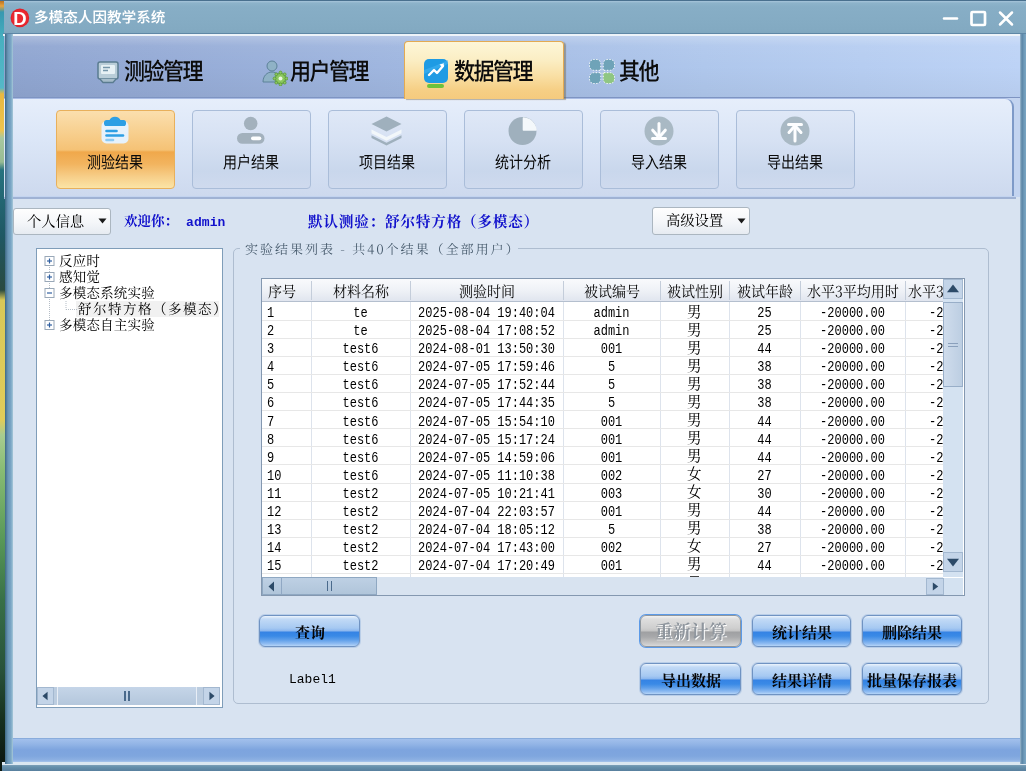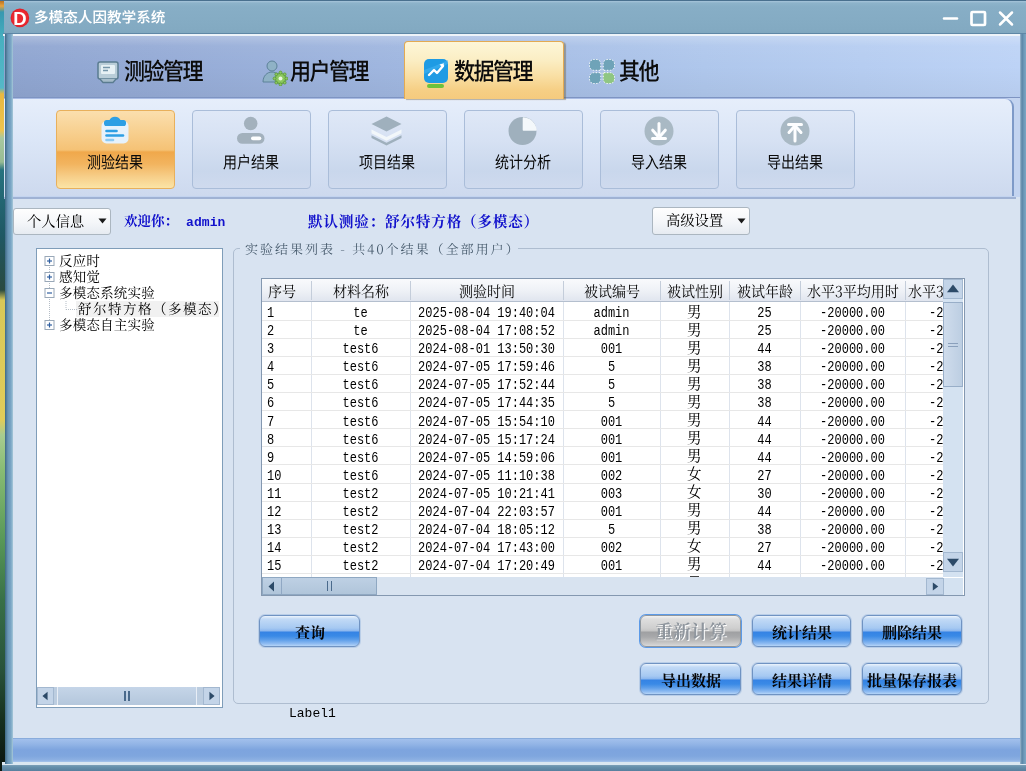--- a/index.html
+++ b/index.html
@@ -587,14 +587,14 @@
       <g transform="translate(0,14.49) scale(0.015000,-0.015750)">
         <path d="M448 344 567 298H775L829 359L932 280Q927 274 918 269Q909 264 893 261V-59Q893 -62 867 -73Q842 -84 798 -84H779V269H556V-64Q556 -70 532 -81Q508 -92 467 -92H448V298ZM815 23V-5H525V23ZM758 834Q757 824 750 817Q742 810 722 806V422H608V847ZM850 515Q850 515 868 501Q886 487 910 466Q935 446 954 428Q951 412 928 412H432L424 440H792ZM875 725Q875 725 885 717Q896 708 913 695Q930 681 949 666Q967 650 982 637Q978 621 955 621H394L386 649H816ZM440 586Q435 577 420 573Q405 569 381 580L411 586Q386 552 347 511Q309 469 262 427Q216 385 167 348Q118 311 74 285L74 296H130Q126 248 111 219Q97 190 77 182L24 313Q24 313 38 316Q53 320 61 326Q93 349 128 390Q164 431 198 479Q232 528 260 577Q287 625 302 662ZM350 782Q346 772 332 767Q317 763 292 771L324 778Q304 748 274 715Q243 681 209 648Q174 615 138 586Q102 557 70 536L69 548H127Q123 500 109 471Q95 442 75 433L21 563Q21 563 35 567Q48 570 55 575Q75 592 97 625Q120 658 141 698Q161 737 178 775Q194 814 202 843ZM27 91Q61 96 124 110Q187 123 265 141Q342 159 421 179L424 169Q375 133 297 85Q220 36 109 -23Q102 -44 82 -51ZM43 307Q75 310 129 315Q184 320 254 329Q323 337 395 346L396 333Q351 311 269 273Q188 234 85 194ZM39 558Q66 558 111 559Q157 561 213 563Q270 565 329 569L329 556Q306 544 269 526Q231 507 183 486Q135 464 81 442ZM1040 302H1776L1844 387Q1844 387 1857 377Q1869 368 1888 353Q1908 339 1929 322Q1950 305 1968 290Q1966 282 1958 278Q1951 274 1940 274H1048ZM1372 302H1514V287Q1444 170 1320 83Q1196 -4 1034 -58L1026 -46Q1104 -4 1170 53Q1236 110 1287 174Q1339 238 1372 302ZM1567 302Q1597 258 1642 219Q1687 180 1742 148Q1796 117 1856 94Q1915 71 1972 58L1970 46Q1938 39 1914 12Q1890 -14 1880 -56Q1805 -22 1743 29Q1682 79 1635 146Q1587 213 1555 296ZM1437 780H1555V-56Q1554 -62 1529 -76Q1504 -89 1458 -89H1437ZM1163 780V829L1285 780H1754V752H1278V397Q1278 392 1263 383Q1249 374 1227 367Q1205 360 1180 360H1163ZM1720 780H1710L1764 837L1874 754Q1870 749 1861 744Q1851 738 1838 735V412Q1838 408 1821 400Q1805 391 1783 384Q1760 378 1740 378H1720ZM1233 618H1767V589H1233ZM1233 451H1767V423H1233ZM2891 793Q2887 785 2878 780Q2869 775 2852 776Q2820 741 2772 694Q2724 647 2677 608H2665Q2676 643 2688 686Q2700 729 2711 772Q2723 815 2730 850ZM2433 843Q2500 824 2537 797Q2574 770 2588 741Q2602 713 2598 689Q2594 665 2578 650Q2561 635 2538 635Q2514 636 2490 657Q2488 688 2477 720Q2467 752 2452 783Q2438 814 2424 838ZM2696 -63Q2696 -68 2671 -80Q2646 -93 2601 -93H2580V625H2696ZM2868 299Q2868 299 2879 290Q2891 281 2908 266Q2926 251 2945 234Q2963 218 2978 203Q2975 187 2951 187H2338L2330 216H2806ZM2826 501Q2826 501 2837 492Q2848 483 2865 469Q2882 454 2900 438Q2919 422 2933 408Q2929 392 2906 392H2384L2376 420H2767ZM2851 703Q2851 703 2862 694Q2873 686 2891 672Q2908 658 2927 642Q2946 626 2961 612Q2957 596 2934 596H2354L2346 625H2791ZM2124 68Q2148 76 2190 91Q2232 107 2285 127Q2339 147 2394 168L2398 158Q2380 138 2350 108Q2319 77 2279 39Q2240 2 2193 -37ZM2239 542 2266 526V79L2166 36L2218 81Q2229 45 2226 18Q2222 -9 2211 -27Q2200 -45 2187 -54L2106 70Q2139 89 2148 99Q2157 109 2157 126V542ZM2158 579 2210 631 2307 551Q2303 545 2291 539Q2280 534 2257 532L2266 541V499H2157V579ZM2101 841Q2171 829 2212 807Q2252 785 2270 759Q2288 733 2288 708Q2287 684 2273 667Q2259 651 2237 648Q2214 645 2188 662Q2181 692 2165 724Q2149 755 2130 784Q2111 813 2092 835ZM2227 579V550H2035L2026 579ZM3417 401V450L3536 401H3824V373H3531V-49Q3531 -55 3517 -64Q3503 -73 3481 -80Q3459 -87 3435 -87H3417ZM3359 732H3799L3858 807Q3858 807 3869 799Q3879 790 3896 777Q3913 763 3932 748Q3950 733 3965 719Q3961 703 3938 703H3367ZM3401 620H3781L3835 691Q3835 691 3853 677Q3870 664 3894 644Q3917 625 3936 607Q3932 591 3909 591H3409ZM3333 500H3813L3872 576Q3872 576 3882 567Q3893 559 3910 545Q3926 532 3945 516Q3963 501 3978 487Q3974 471 3951 471H3341ZM3584 843 3731 830Q3730 820 3723 814Q3716 807 3699 804V488H3584ZM3770 401H3760L3812 461L3926 375Q3921 369 3911 363Q3901 357 3885 354V44Q3885 6 3876 -22Q3866 -49 3837 -66Q3807 -82 3745 -89Q3744 -60 3739 -40Q3735 -20 3726 -7Q3716 6 3701 15Q3685 24 3653 30V44Q3653 44 3666 43Q3678 42 3696 41Q3713 40 3729 40Q3745 39 3752 39Q3763 39 3767 43Q3770 48 3770 57ZM3481 288H3816V260H3481ZM3481 171H3816V142H3481ZM3161 849 3307 834Q3306 824 3298 816Q3290 809 3271 806V-57Q3271 -61 3258 -69Q3245 -77 3224 -83Q3204 -89 3183 -89H3161ZM3091 669 3108 669Q3137 585 3133 522Q3129 459 3108 428Q3093 407 3067 402Q3041 397 3027 417Q3016 434 3022 453Q3028 472 3044 487Q3057 503 3069 532Q3080 561 3087 598Q3094 634 3091 669ZM3282 689Q3337 664 3362 634Q3388 605 3390 579Q3393 552 3381 535Q3369 517 3349 515Q3330 513 3310 533Q3311 571 3299 613Q3286 655 3271 684Z" fill="#050505"></path>
       </g>
     </svg>
 <div style="position:absolute;left:862px;top:663px;width:100px;height:32px;background:linear-gradient(#ecf4fc 0px,#c2daf6 3px,#a6c9f2 12px,#8bb6ee 15px,#3583e4 16px,#3a8ae6 20px,#60a0ea 24px,#93bef2 28px,#c6e0fa 31px);border:1px solid #7093c2;border-radius:6px;box-shadow:0 0 0 1px #b9cee8;box-sizing:border-box;z-index:4;"></div>
 <svg style="position:absolute;left:867.0px;top:671.5px;z-index:5;" width="92" height="20" viewBox="0 0 92 20">
       <g transform="translate(0,14.49) scale(0.015000,-0.015750)">
         <path d="M23 357Q52 364 108 379Q164 394 235 414Q305 435 377 458L380 447Q335 413 263 364Q191 314 93 253Q90 243 83 235Q76 227 67 224ZM291 835Q290 824 281 817Q273 809 254 807V50Q254 10 245 -20Q237 -49 207 -66Q178 -84 117 -90Q116 -61 111 -39Q106 -17 98 -3Q88 11 72 20Q55 30 25 36V51Q25 51 37 50Q49 49 67 48Q85 47 101 46Q117 45 124 45Q135 45 139 50Q143 54 143 62V849ZM305 691Q305 691 321 676Q336 661 356 640Q377 620 392 602Q389 586 366 586H31L23 614H256ZM543 830Q542 818 533 810Q524 802 504 799V768H397V828V845ZM387 32Q409 39 448 53Q487 66 537 85Q586 104 638 123L642 112Q623 94 590 65Q558 36 516 1Q475 -34 429 -70ZM477 793 504 777V41L410 0L455 42Q467 10 463 -16Q460 -41 450 -57Q440 -74 428 -82L352 29Q381 48 389 59Q397 70 397 88V793ZM969 535Q965 529 954 526Q943 523 929 528Q909 511 876 487Q844 463 807 439Q769 414 733 394L725 401Q747 434 772 475Q797 517 818 556Q839 596 851 621ZM569 561Q569 561 583 545Q597 530 617 509Q636 487 649 469Q646 453 623 453H437V482H522ZM802 828Q801 818 793 811Q786 804 767 801V67Q767 53 771 47Q776 42 791 42H829Q841 42 851 42Q861 42 866 43Q872 43 876 45Q881 47 886 54Q891 62 897 82Q903 103 910 129Q917 156 922 181H933L938 47Q958 37 966 28Q973 18 973 5Q973 -16 958 -28Q943 -40 910 -46Q877 -51 820 -51L760 -51Q701 -51 681 -30Q661 -10 661 42V844ZM1270 687H1738V659H1270ZM1270 584H1738V555H1270ZM1679 786H1669L1722 846L1837 760Q1833 754 1823 748Q1812 742 1797 739V550Q1797 547 1780 541Q1763 535 1741 529Q1718 524 1699 524H1679ZM1201 786V835L1324 786H1738V758H1317V542Q1317 537 1302 529Q1287 520 1264 513Q1241 507 1218 507H1201ZM1245 290H1757V261H1245ZM1245 183H1757V154H1245ZM1689 396H1678L1733 457L1851 368Q1847 362 1835 355Q1824 349 1808 345V153Q1807 150 1790 144Q1773 137 1750 132Q1727 127 1708 127H1689ZM1189 396V445L1314 396H1748V367H1307V137Q1307 132 1291 123Q1276 115 1253 108Q1230 101 1205 101H1189ZM1049 489H1786L1845 565Q1845 565 1856 556Q1867 548 1884 534Q1901 521 1919 506Q1938 490 1953 477Q1949 461 1926 461H1058ZM1041 -39H1787L1850 43Q1850 43 1862 34Q1873 25 1892 11Q1910 -3 1929 -20Q1949 -37 1966 -51Q1962 -67 1937 -67H1049ZM1118 76H1724L1784 153Q1784 153 1795 144Q1806 136 1823 122Q1841 108 1859 93Q1878 77 1893 63Q1889 47 1866 47H1126ZM1439 396H1553V-47H1439ZM2685 -57Q2685 -60 2673 -68Q2661 -77 2640 -83Q2619 -90 2589 -90H2568V505H2685ZM2751 780 2806 841 2923 753Q2918 746 2907 740Q2896 734 2879 731V476Q2879 473 2863 466Q2846 459 2823 454Q2800 449 2781 449H2762V780ZM2494 460Q2494 455 2479 446Q2464 437 2442 430Q2419 423 2394 423H2377V780V829L2499 780H2822V752H2494ZM2374 799Q2371 790 2361 784Q2351 778 2334 779Q2298 680 2251 596Q2204 512 2148 445Q2092 377 2026 325L2014 333Q2054 396 2092 479Q2129 563 2161 658Q2192 754 2211 850ZM2288 560Q2285 553 2278 548Q2271 544 2256 541V-55Q2256 -59 2242 -68Q2228 -76 2207 -82Q2186 -89 2163 -89H2142V537L2187 597ZM2814 521V492H2442V521ZM2684 346Q2714 288 2762 239Q2810 189 2868 152Q2925 115 2981 93L2979 82Q2946 74 2923 48Q2899 22 2887 -21Q2836 19 2795 72Q2755 126 2724 193Q2694 261 2673 340ZM2659 332Q2611 215 2515 124Q2418 32 2287 -30L2278 -18Q2336 28 2382 88Q2429 148 2464 215Q2499 282 2521 348H2659ZM2846 437Q2846 437 2858 427Q2870 417 2888 403Q2907 388 2927 371Q2947 355 2964 339Q2960 323 2936 323H2289L2281 352H2781ZM3358 445Q3356 439 3349 434Q3341 429 3328 427V-39Q3328 -45 3315 -57Q3302 -69 3281 -79Q3260 -89 3233 -89H3211V430L3253 485ZM3726 379Q3722 357 3692 353V51Q3692 10 3682 -19Q3671 -48 3638 -65Q3604 -82 3535 -89Q3532 -60 3527 -40Q3521 -20 3508 -6Q3495 7 3474 17Q3454 27 3413 33V47Q3413 47 3431 46Q3449 45 3474 43Q3500 41 3522 40Q3544 39 3552 39Q3564 39 3569 43Q3573 48 3573 57V392ZM3728 532 3793 594 3900 492Q3894 485 3885 483Q3876 481 3859 480Q3832 459 3794 436Q3756 414 3715 393Q3674 373 3639 358L3630 365Q3649 388 3671 418Q3692 448 3711 479Q3730 509 3740 532ZM3783 532V503H3413L3404 532ZM3524 802Q3521 793 3513 788Q3505 783 3485 783Q3458 711 3420 634Q3382 557 3328 483Q3275 408 3205 342Q3135 277 3047 227L3037 237Q3104 297 3158 373Q3212 448 3253 531Q3293 614 3321 696Q3349 779 3366 853ZM3826 361Q3826 361 3838 353Q3850 344 3868 329Q3886 315 3906 299Q3926 283 3942 269Q3938 253 3914 253H3363L3355 281H3762ZM3828 767Q3828 767 3840 758Q3853 748 3873 733Q3893 717 3915 699Q3937 682 3955 666Q3951 650 3926 650H3070L3062 679H3758ZM4757 784 4812 836 4912 756Q4901 744 4874 740Q4869 645 4856 595Q4843 544 4814 524Q4793 510 4765 505Q4737 500 4696 500Q4696 520 4692 534Q4688 548 4677 559Q4664 570 4640 578Q4615 586 4586 592L4586 605Q4606 604 4632 602Q4657 600 4679 599Q4701 598 4710 598Q4731 598 4739 605Q4751 614 4757 660Q4763 706 4767 784ZM4021 358Q4050 365 4108 381Q4165 398 4238 420Q4311 442 4385 466L4388 454Q4341 420 4266 369Q4192 318 4089 256Q4084 235 4064 227ZM4302 835Q4300 824 4292 817Q4283 809 4265 807V51Q4265 11 4256 -19Q4247 -48 4218 -65Q4189 -82 4128 -89Q4127 -60 4123 -39Q4119 -17 4109 -3Q4099 12 4083 21Q4066 30 4035 36V51Q4035 51 4048 50Q4061 49 4079 48Q4097 47 4113 46Q4129 45 4136 45Q4148 45 4152 49Q4156 54 4156 62V849ZM4317 690Q4317 690 4332 675Q4347 660 4367 640Q4387 620 4401 602Q4397 586 4374 586H4036L4028 614H4269ZM4402 835 4529 784H4515V-56Q4515 -60 4504 -68Q4493 -77 4473 -84Q4452 -90 4423 -90H4402V784ZM4565 435Q4586 351 4626 285Q4665 219 4718 168Q4771 117 4834 80Q4897 43 4965 17L4962 6Q4927 1 4900 -24Q4874 -48 4860 -89Q4777 -36 4716 34Q4655 104 4613 201Q4572 297 4551 428ZM4775 438 4834 499 4938 409Q4931 397 4900 393Q4878 292 4833 199Q4789 107 4711 31Q4633 -44 4510 -94L4502 -81Q4592 -22 4649 60Q4707 142 4740 238Q4773 335 4786 438ZM4840 438V410H4478V438ZM4818 784V756H4471V784ZM5397 333V233H5278V273ZM5264 24Q5293 30 5347 44Q5402 57 5470 75Q5538 94 5609 114L5613 102Q5568 72 5489 20Q5409 -31 5309 -88ZM5368 257 5397 239V28L5286 -15L5334 28Q5345 -7 5341 -33Q5337 -60 5325 -76Q5314 -93 5302 -102L5225 16Q5259 36 5269 47Q5278 58 5278 72V257ZM5553 436Q5586 323 5648 250Q5710 178 5794 138Q5878 98 5974 80L5973 66Q5931 45 5907 13Q5882 -20 5877 -62Q5742 -4 5658 116Q5575 235 5537 428ZM5949 309Q5944 302 5936 299Q5928 296 5911 299Q5879 281 5836 260Q5793 240 5746 221Q5699 202 5653 188L5644 199Q5675 227 5708 263Q5741 299 5770 335Q5798 370 5815 397ZM5546 419Q5495 349 5417 292Q5339 234 5241 190Q5142 147 5029 116L5023 128Q5102 166 5171 216Q5240 266 5295 323Q5350 380 5386 435H5546ZM5777 670Q5777 670 5788 661Q5799 652 5816 638Q5833 623 5851 607Q5870 592 5884 577Q5880 561 5857 561H5151L5143 590H5718ZM5849 528Q5849 528 5860 519Q5872 510 5889 495Q5907 480 5926 463Q5945 447 5961 431Q5957 415 5933 415H5053L5045 444H5786ZM5812 812Q5812 812 5823 802Q5834 793 5852 778Q5869 764 5888 747Q5907 731 5922 716Q5919 700 5895 700H5103L5095 729H5752ZM5596 841Q5595 831 5587 824Q5579 816 5559 813V428H5439V855Z" fill="#050505"></path>
       </g>
     </svg>
-<div class="mono" style="position:absolute;left:289px;top:672px;font-size:13px;color:#000;z-index:4;margin-top:34px;">Label1</div>
+<div class="mono" style="position:absolute;left:289px;top:672px;font-size:13px;color:#000;z-index:4;">Label1</div>
 <div style="position:absolute;left:10px;top:738px;width:1010px;height:24px;background:linear-gradient(#7098cc 0px,#a2c0ec 1px,#93b5e6 6px,#7da4de 12px,#7fa6de 18px,#8db0e2 22px,#a6c4ec 24px);z-index:3;"></div>
 </div>
 </body></html>

